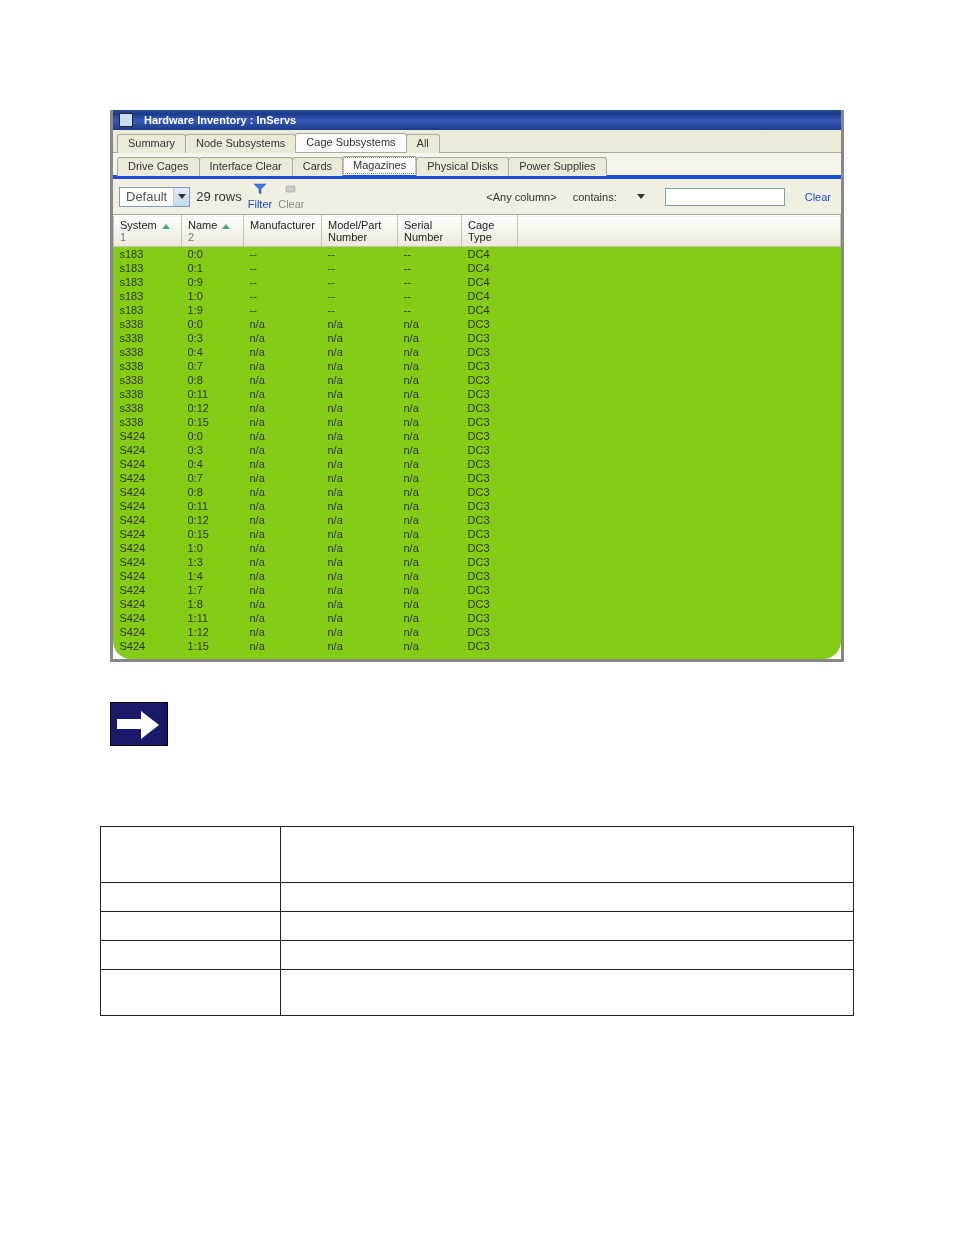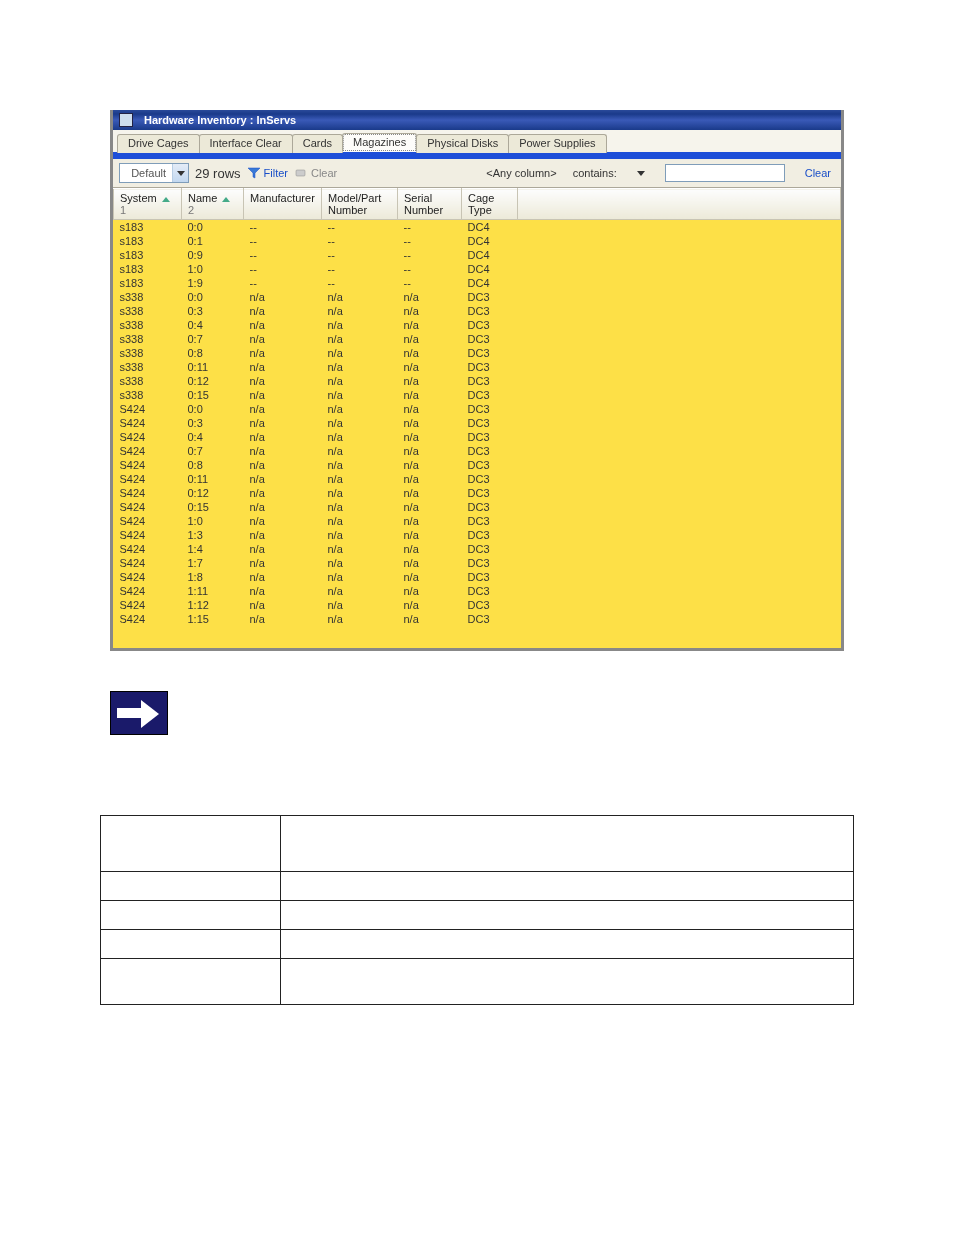--- a/index.html
+++ b/index.html
@@ -54,50 +54,50 @@
     top: 0;
     border-bottom: 1px solid #fdfcfa;
   }
   .tab.active.dashed {
     outline: 1px dotted #888;
     outline-offset: -2px;
   }
   
   .subtabstrip {
     background: #f6f4ec;
-    border-bottom: 7px solid #1d4ed8;
+    border-bottom: 4px solid #1d4ed8;
     padding: 3px 4px 0 4px;
     display: flex;
   }
   
   .toolbar-row {
     background: #f1eee2;
     border-bottom: 1px solid #aca899;
     padding: 4px 6px;
     display: flex;
     align-items: center;
     gap: 6px;
   }
   .toolbar-row .spacer { flex: 1; }
   .dropdown {
     border: 1px solid #7f9db9;
     background: #fff;
     height: 20px;
     display: flex;
     align-items: center;
   }
-  .dropdown .dd-text { padding: 0 6px; min-width: 52px; font-size: 11px; color: #555; text-align: right; }
+  .dropdown .dd-text { padding: 0 6px; min-width: 52px; font-size: 13px; color: #555; }
   .dropdown .dd-btn {
     width: 16px; height: 18px;
     background: linear-gradient(#e4ecf7,#c2d8f0);
     border-left: 1px solid #b8cee4;
     display:flex;align-items:center;justify-content:center;
   }
   .rows-label { color:#333; font-size:13px; }
-  .link-btn { color:#1a4fc8; font-size:11px; display:flex; align-items:center; gap:3px; cursor:pointer; }
+  .link-btn { color:#1a4fc8; font-size:11px; display:flex; align-items:center; gap:3px; cursor:pointer;flex-direction:column; }
   .link-btn.disabled { color:#888; cursor:default; }
   .filter-icon, .clear-icon { width:14px; height:12px; display:inline-block; }
   
   .filter-rhs { display:flex; align-items:center; gap:16px; font-size:11px; color:#333; }
   .filter-input { border:1px solid #7f9db9; height:18px; width:120px; padding:0 3px; }
   .clear-link { color:#1a4fc8; cursor:pointer; padding:0 4px; }
   
   .grid {
     width:100%;
     border-collapse: collapse;
@@ -115,21 +115,21 @@
     color:#222;
   }
   .grid tbody td {
     padding: 1px 6px;
     border: none;
     color:#333;
     white-space:nowrap;
   }
   .grid tbody tr { height:14px; }
   
-  .grid-wrap { background:#fde047; padding-bottom:22px; }
+  .grid-wrap { background:#84cc16; padding-bottom:6px;border-radius:18px; }
   .rhs-blank { background:linear-gradient(#fdfdfd,#e8e5d6); border-bottom:1px solid #c8c4b4; }
   
   
   .note-arrow {
     margin: 40px 0 0 110px;
     width: 58px; height:44px;
     background:#1a1a6a;
     position:relative;
     border:1px solid #000;
   }
@@ -170,20 +170,26 @@
 </style>
 </head>
 <body>
 
 <div class="window">
   <div class="titlebar">
     <span class="titlebar-icon"></span>
     <span>Hardware Inventory : InServs</span>
   </div>
 
+  <div class="tabstrip" id="tabs1">
+      <div class="tab">Summary</div>
+      <div class="tab">Node Subsystems</div>
+      <div class="tab active">Cage Subsystems</div>
+      <div class="tab">All</div>
+    </div>
 
   <div class="subtabstrip tabstrip" id="tabs2">
       <div class="tab">Drive Cages</div>
       <div class="tab">Interface Clear</div>
       <div class="tab">Cards</div>
       <div class="tab active dashed">Magazines</div>
       <div class="tab">Physical Disks</div>
       <div class="tab">Power Supplies</div>
     </div>
 

